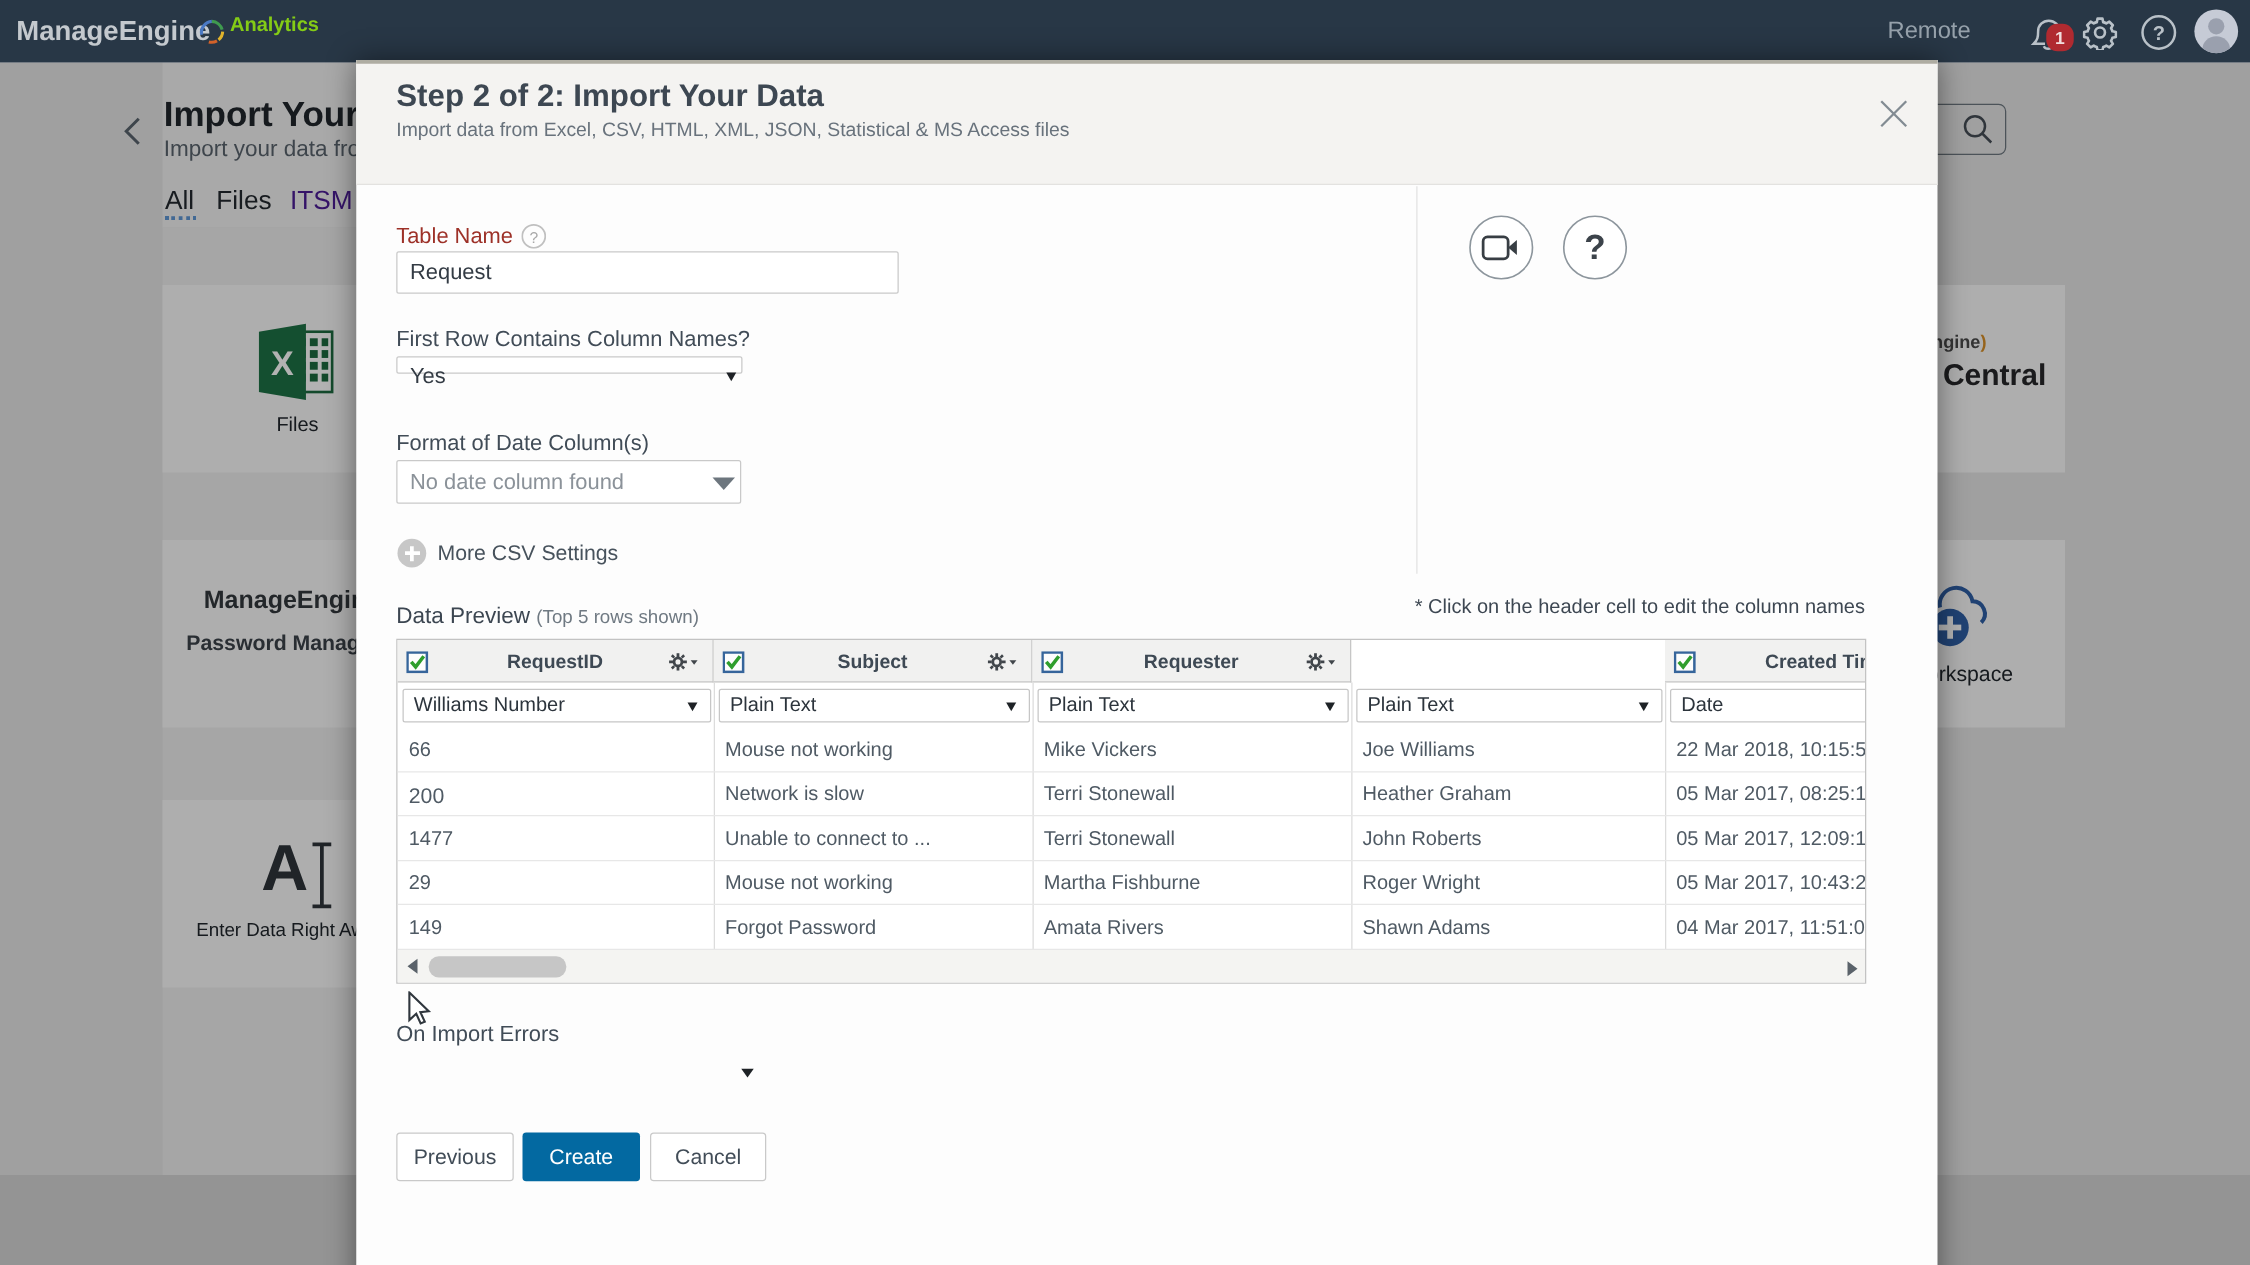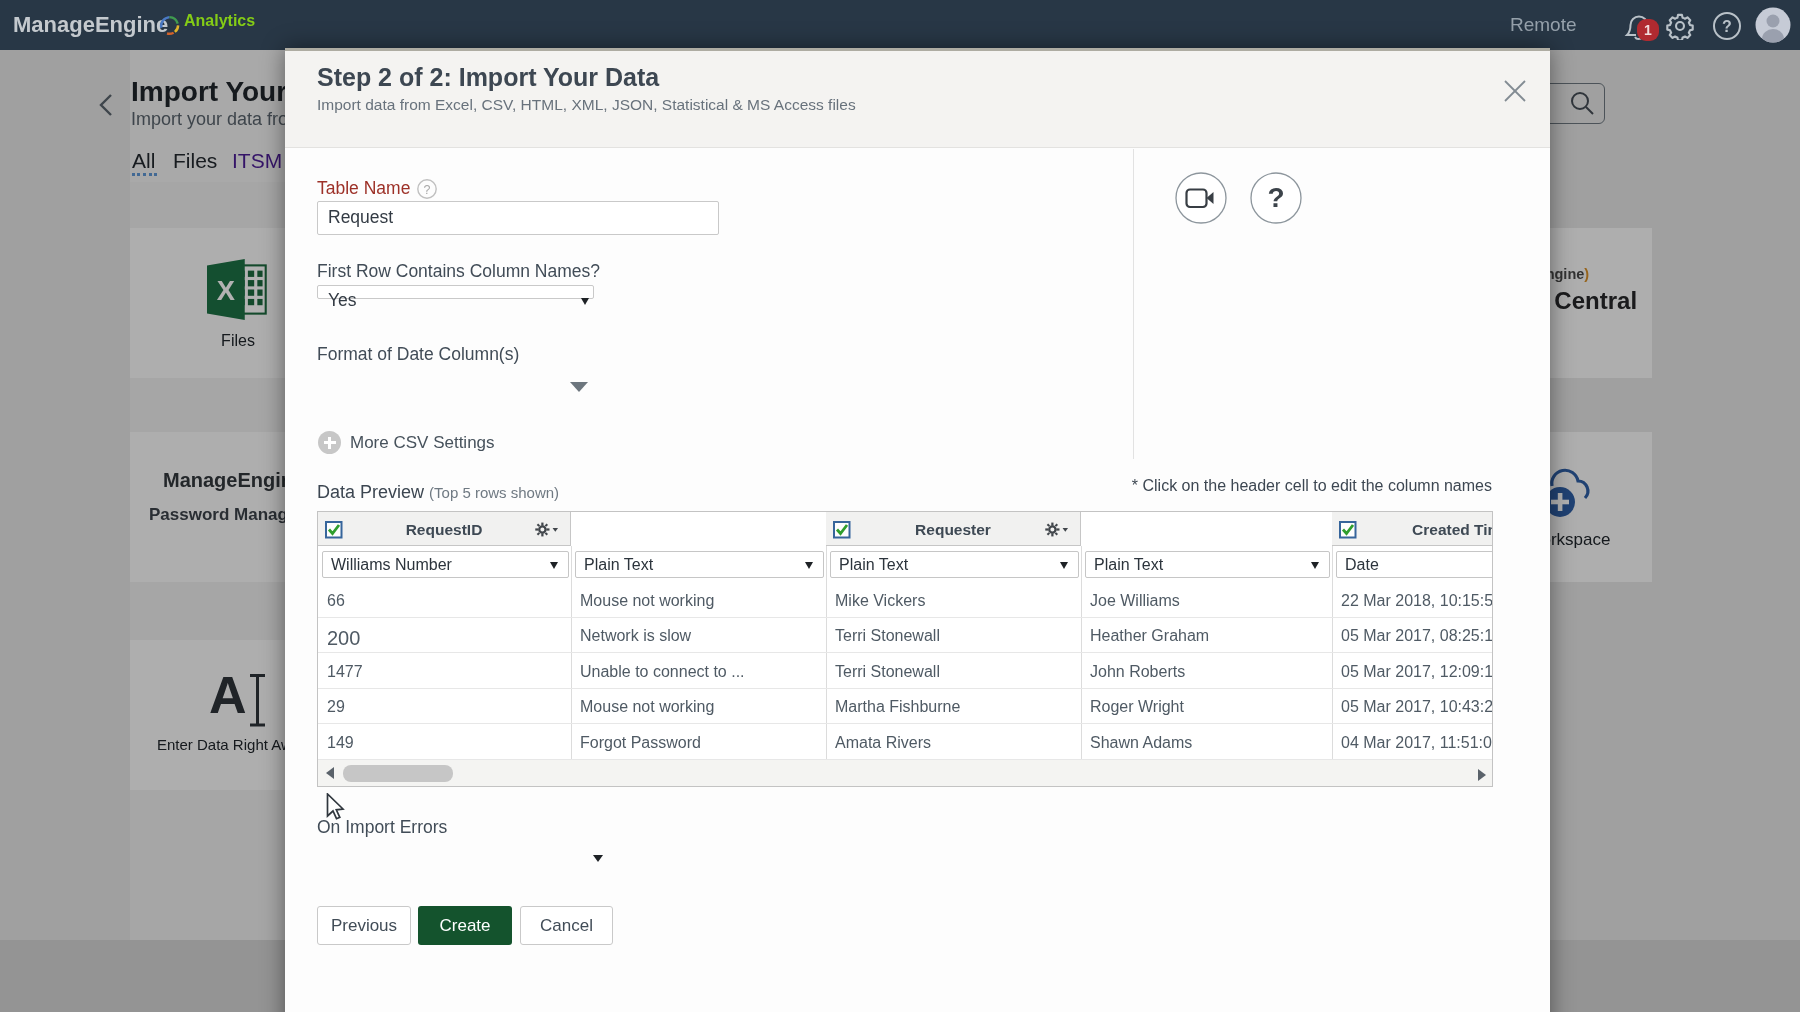--- a/index.html
+++ b/index.html
@@ -193,20 +193,21 @@
     <circle cx="10" cy="10" r="9.2" fill="none" stroke="#c0c0c0" stroke-width="1.4"></circle>
     <text x="10" y="15" text-anchor="middle" font-size="12.5" fill="#a8a8a8" font-family="Liberation Sans">?</text>
   </svg>
   <div class="inp" style="left:32px; top:153px; width:402px; height:34px; line-height:31px;">Request</div>
 
   <div class="lbl" style="left:32px; top:213px;">First Row Contains Column Names?</div>
   <div class="inp" style="left:32px; top:237px; width:277px; height:14px;">Yes</div>
   <div class="selarrow" style="left:296px; top:250px; border-left-width:4.5px; border-right-width:4.5px; border-top-width:7px;"></div>
 
   <div class="lbl" style="left:32px; top:296px;">Format of Date Column(s)</div>
+  <div class="inp" style="left:32px; top:320px; width:276px; height:35px; line-height:32px; color:#8b9299;">No date column found</div>
   <div class="selarrow" style="left:285px; top:334px; border-left-width:9px; border-right-width:9px; border-top-width:10px; border-top-color:#6d767e;"></div>
 
   <div class="abs" style="left:33px; top:383px; width:23px; height:23px; border-radius:50%; background:#c7c7c7;"></div>
   <div class="abs" style="left:38.5px; top:393px; width:12px; height:3px; background:#fff;"></div>
   <div class="abs" style="left:43px; top:388.5px; width:3px; height:12px; background:#fff;"></div>
   <div class="lbl" style="left:65px; top:385px; font-size:17px; color:#47525c;">More CSV Settings</div>
 
   <div class="abs" style="left:32px; top:434px; font-size:18px; color:#3c4651;">Data Preview <span style="font-size:15px; color:#6f7982;">(Top 5 rows shown)</span></div>
   <div class="abs" style="left:607px; top:429px; width:600px; text-align:right; font-size:16px; color:#3d4752;">* Click on the header cell to edit the column names</div>
 
@@ -227,20 +228,41 @@
             <rect x="2.2" y="2.2" width="3" height="2.2" transform="rotate(45 3.7 3.3)"></rect>
             <rect x="10.8" y="11.6" width="3" height="2.2" transform="rotate(45 12.3 12.7)"></rect>
             <rect x="2.2" y="11.6" width="3" height="2.2" transform="rotate(-45 3.7 12.7)"></rect>
             <rect x="10.8" y="2.2" width="3" height="2.2" transform="rotate(-45 12.3 3.3)"></rect>
             <path d="M19 6.5 l3 4 3 -4 z"></path>
           </g>
         </svg>
       </div>
       <div class="tsel" style="left:4px; top:39px; width:247px;">Williams Number</div>
       <div class="selarrow" style="left:232px; top:50px; border-left-width:4.5px; border-right-width:4.5px; border-top-width:7px;"></div>
+      <div class="th" style="left:253px; width:255px;">
+        <svg style="position:absolute; left:7px; top:9px;" width="18" height="18">
+          <rect x="1" y="1" width="15.5" height="15.5" fill="#fdfdfd" stroke="#36659b" stroke-width="2"></rect>
+          <polyline points="4,8.5 7.5,12.5 14,4" fill="none" stroke="#2f9e2d" stroke-width="2.8"></polyline>
+        </svg>
+        <div class="thlbl">Subject</div>
+        <svg style="position:absolute; right:11px; top:10px;" width="24" height="15" viewBox="0 0 26 16">
+          <g fill="#41464b">
+            <path d="M8 3.4 a4.6 4.6 0 0 1 0 9.2 a4.6 4.6 0 0 1 0 -9.2 z M8 5.8 a2.2 2.2 0 0 0 0 4.4 a2.2 2.2 0 0 0 0 -4.4 z" fill-rule="evenodd"></path>
+            <rect x="6.8" y="0.5" width="2.4" height="3.4"></rect>
+            <rect x="6.8" y="12.1" width="2.4" height="3.4"></rect>
+            <rect x="0.3" y="6.8" width="3.4" height="2.4"></rect>
+            <rect x="12.3" y="6.8" width="3.4" height="2.4"></rect>
+            <rect x="2.2" y="2.2" width="3" height="2.2" transform="rotate(45 3.7 3.3)"></rect>
+            <rect x="10.8" y="11.6" width="3" height="2.2" transform="rotate(45 12.3 12.7)"></rect>
+            <rect x="2.2" y="11.6" width="3" height="2.2" transform="rotate(-45 3.7 12.7)"></rect>
+            <rect x="10.8" y="2.2" width="3" height="2.2" transform="rotate(-45 12.3 3.3)"></rect>
+            <path d="M19 6.5 l3 4 3 -4 z"></path>
+          </g>
+        </svg>
+      </div>
       <div class="tsel" style="left:257px; top:39px; width:249px;">Plain Text</div>
       <div class="selarrow" style="left:487px; top:50px; border-left-width:4.5px; border-right-width:4.5px; border-top-width:7px;"></div>
       <div class="th" style="left:508px; width:255px;">
         <svg style="position:absolute; left:7px; top:9px;" width="18" height="18">
           <rect x="1" y="1" width="15.5" height="15.5" fill="#fdfdfd" stroke="#36659b" stroke-width="2"></rect>
           <polyline points="4,8.5 7.5,12.5 14,4" fill="none" stroke="#2f9e2d" stroke-width="2.8"></polyline>
         </svg>
         <div class="thlbl">Requester</div>
         <svg style="position:absolute; right:11px; top:10px;" width="24" height="15" viewBox="0 0 26 16">
           <g fill="#41464b">
@@ -272,21 +294,21 @@
       <div style="position:absolute; left:253px; top:34px; width:1px; height:214px; background:#dcdcdc;"></div>
       <div style="position:absolute; left:508px; top:34px; width:1px; height:214px; background:#dcdcdc;"></div>
       <div style="position:absolute; left:763px; top:34px; width:1px; height:214px; background:#dcdcdc;"></div>
       <div style="position:absolute; left:1014px; top:34px; width:1px; height:214px; background:#dcdcdc;"></div>
       <div style="position:absolute; left:9px; top:79.5px; font-size:16px; color:#4f5a64; white-space:nowrap;">66</div>
       <div style="position:absolute; left:262px; top:79.5px; font-size:16px; color:#4f5a64; white-space:nowrap;">Mouse not working</div>
       <div style="position:absolute; left:517px; top:79.5px; font-size:16px; color:#4f5a64; white-space:nowrap;">Mike Vickers</div>
       <div style="position:absolute; left:772px; top:79.5px; font-size:16px; color:#4f5a64; white-space:nowrap;">Joe Williams</div>
       <div style="position:absolute; left:1023px; top:79.5px; font-size:16px; color:#4f5a64; white-space:nowrap;">22 Mar 2018, 10:15:53</div>
       <div style="position:absolute; left:0; top:104.55px; width:1176px; height:1px; background:#e7e7e7;"></div>
-      <div style="position:absolute; left:9px; top:115.05px; font-size:20px; color:#4f5a64; white-space:nowrap;">200</div>
+      <div style="position:absolute; left:9px; top:115.05px; font-size:17px; color:#4f5a64; white-space:nowrap;">200</div>
       <div style="position:absolute; left:262px; top:115.05px; font-size:16px; color:#4f5a64; white-space:nowrap;">Network is slow</div>
       <div style="position:absolute; left:517px; top:115.05px; font-size:16px; color:#4f5a64; white-space:nowrap;">Terri Stonewall</div>
       <div style="position:absolute; left:772px; top:115.05px; font-size:16px; color:#4f5a64; white-space:nowrap;">Heather Graham</div>
       <div style="position:absolute; left:1023px; top:115.05px; font-size:16px; color:#4f5a64; white-space:nowrap;">05 Mar 2017, 08:25:14</div>
       <div style="position:absolute; left:0; top:140.1px; width:1176px; height:1px; background:#e7e7e7;"></div>
       <div style="position:absolute; left:9px; top:150.6px; font-size:16px; color:#4f5a64; white-space:nowrap;">1477</div>
       <div style="position:absolute; left:262px; top:150.6px; font-size:16px; color:#4f5a64; white-space:nowrap;">Unable to connect to ...</div>
       <div style="position:absolute; left:517px; top:150.6px; font-size:16px; color:#4f5a64; white-space:nowrap;">Terri Stonewall</div>
       <div style="position:absolute; left:772px; top:150.6px; font-size:16px; color:#4f5a64; white-space:nowrap;">John Roberts</div>
       <div style="position:absolute; left:1023px; top:150.6px; font-size:16px; color:#4f5a64; white-space:nowrap;">05 Mar 2017, 12:09:12</div>
@@ -310,15 +332,15 @@
     </div>
 
   <svg class="abs" style="left:41px; top:745px; z-index:3;" width="24" height="30">
     <polygon points="1.5,1 1.5,23 7,18 10.5,25.7 13.8,24.3 10.3,16.8 17,16" fill="#fff" stroke="#30373e" stroke-width="1.7"></polygon>
   </svg>
 
   <div class="lbl" style="left:32px; top:769px;">On Import Errors</div>
   <div class="selarrow" style="left:308px; top:807px;"></div>
 
   <div class="btn btnw" style="left:32px; width:94px;">Previous</div>
-  <div class="btn" style="left:133px; width:94px; background:#14532d; color:#fff; line-height:39px;text-align:center;">Create</div>
+  <div class="btn" style="left:133px; width:94px; background:#0369a1; color:#fff; line-height:39px;text-align:center;">Create</div>
   <div class="btn btnw" style="left:235px; width:93px;">Cancel</div>
 </div>
 
 </body></html>

